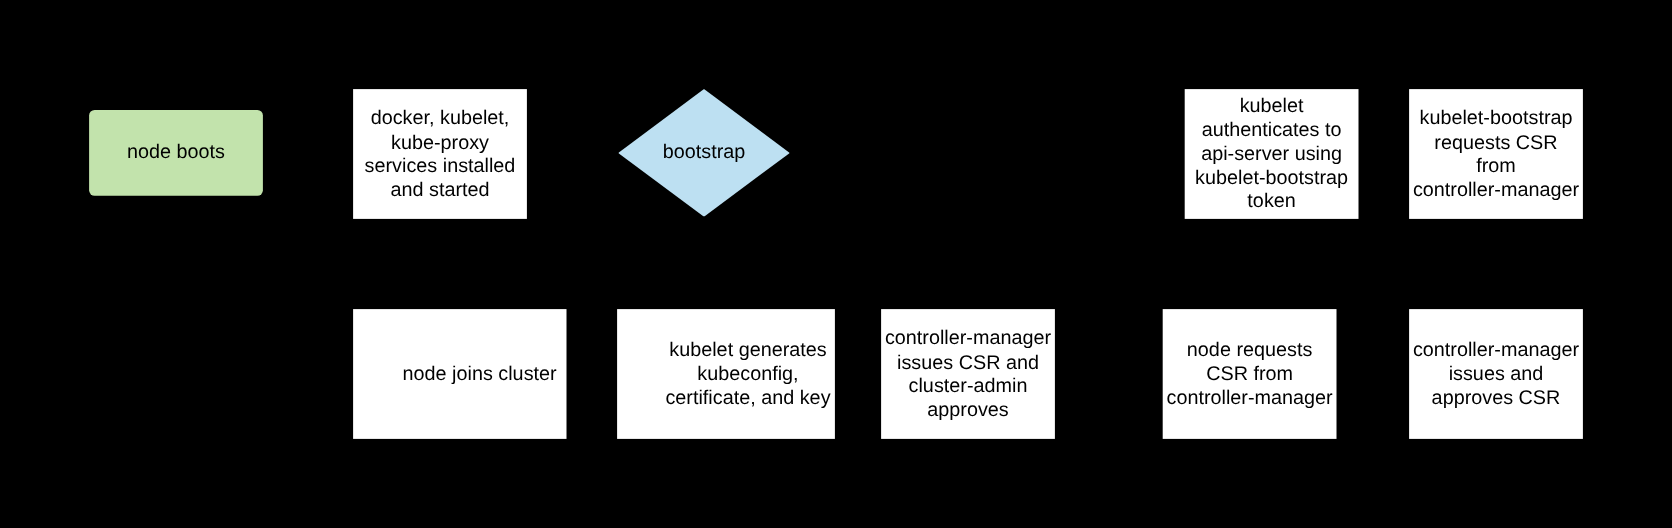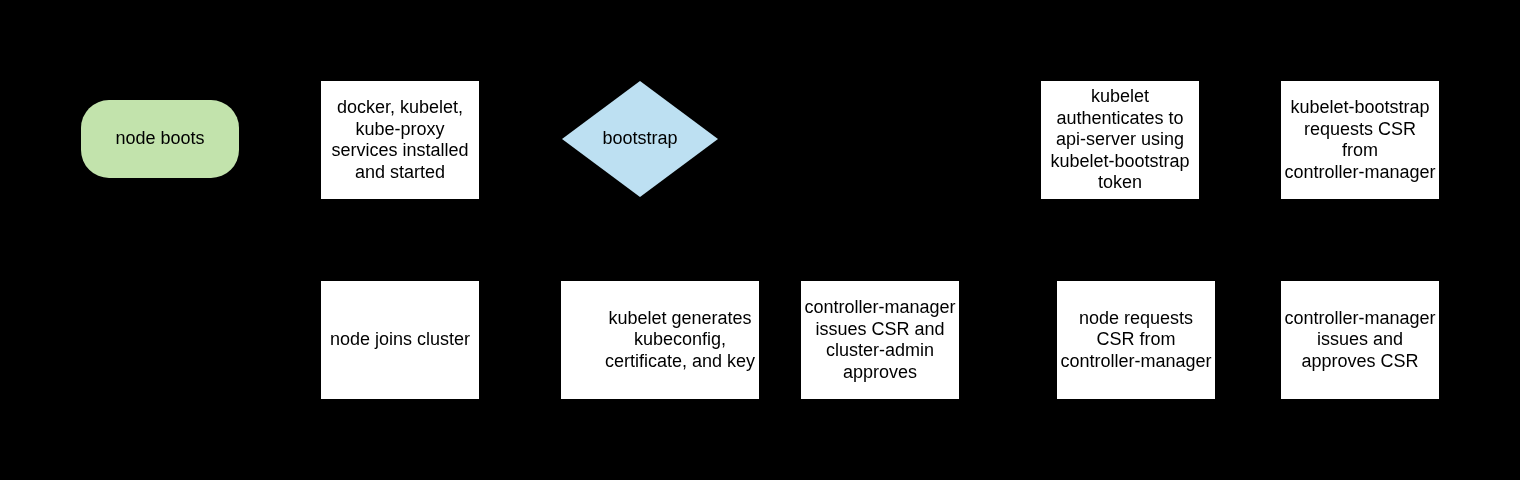--- a/index.html
+++ b/index.html
@@ -32,21 +32,21 @@
   }
   .process {
     width: 158px;
     height: 118px;
     background: var(--process-fill, #ffffff);
   }
   .terminator {
     width: 158px;
     height: 78px;
     background: var(--terminator-fill, #c2e3ac);
-    border-radius: 28px;
+    border-radius: 5px;
   }
   .decision {
     width: 156px;
     height: 116px;
     background: var(--decision-fill, #bde0f2);
     clip-path: polygon(50% 0%, 100% 50%, 50% 100%, 0% 50%);
   }
 </style>
 </head>
 <body>
@@ -62,37 +62,37 @@
 kube-proxy
 services installed
 and started</span>
   </div>
 
   <div class="node decision" style="left:562px; top:81px;">
     <span class="label">bootstrap</span>
   </div>
 
 
-  <div class="node process" style="left:1041px; top:81px;">
+  <div class="node process" style="left:1077px; top:81px;">
     <span class="label">kubelet
 authenticates to
 api-server using
 kubelet-bootstrap
 token</span>
   </div>
 
   <div class="node process" style="left:1281px; top:81px;">
     <span class="label">kubelet-bootstrap
 requests CSR
 from
 controller-manager</span>
   </div>
 
 
-  <div class="node process" style="left:321px; top:281px;">
+  <div class="node process" style="left:321px; top:281px;padding-left:36px;">
     <span class="label">node joins cluster</span>
   </div>
 
   <div class="node process" style="left:561px; top:281px;padding-left:40px;">
     <span class="label">kubelet generates
 kubeconfig,
 certificate, and key</span>
   </div>
 
   <div class="node process" style="left:801px; top:281px;">

